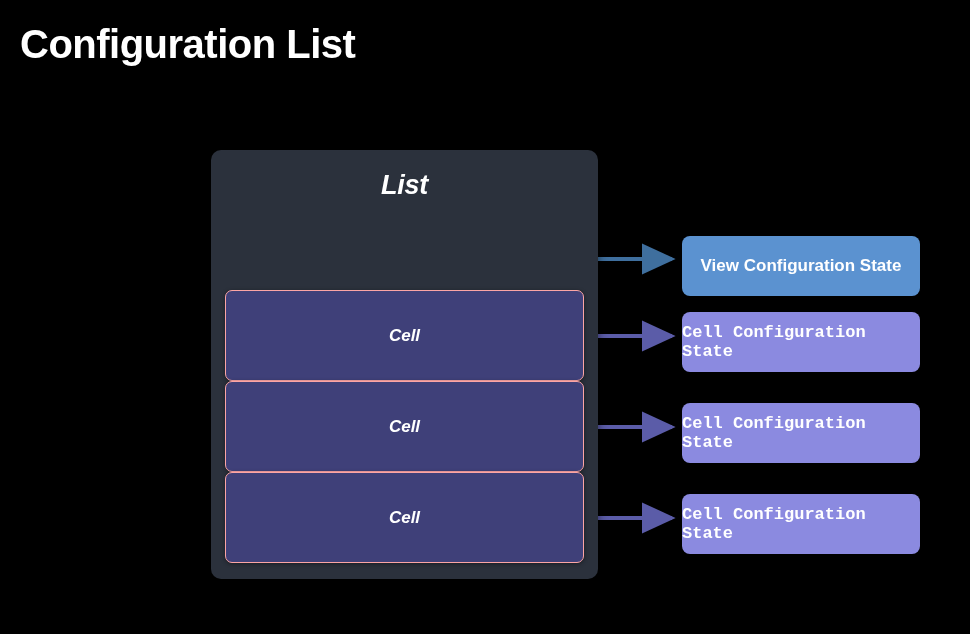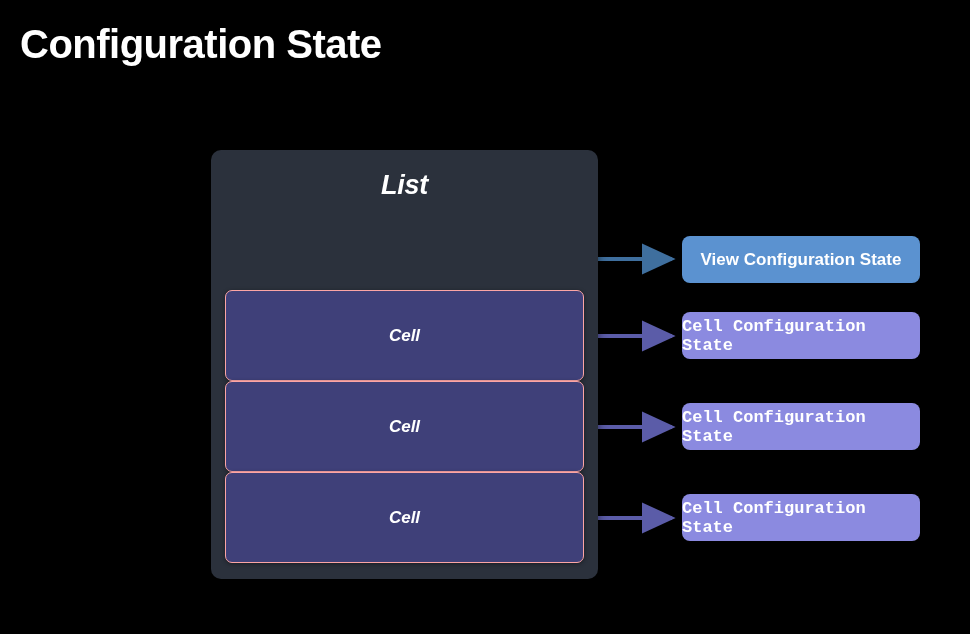--- a/index.html
+++ b/index.html
@@ -82,21 +82,21 @@
 
   .list-row.cell-row-0 { top: 140px; }
   .list-row.cell-row-1 { top: 231px; }
   .list-row.cell-row-2 { top: 322px; }
 
   
   .state-box {
     position: absolute;
     left: 682px;
     width: 238px;
-    height: 47px;
+    height: 60px;
     box-sizing: border-box;
     border-radius: 8px;
     display: flex;
     align-items: center;
     justify-content: center;
     font-size: 17px;
     font-weight: bold;
     color: #ffffff;
     box-shadow: 0 1px 5px rgba(0,0,0,0.45);
   }
@@ -115,21 +115,21 @@
     left: 0;
     top: 0;
     width: 970px;
     height: 634px;
     pointer-events: none;
   }
 </style>
 </head>
 <body>
 
-<div id="page-title">Configuration State</div>
+<div id="page-title">Configuration List</div>
 
 <svg id="arrow-layer" viewBox="0 0 970 634" xmlns="http://www.w3.org/2000/svg">
   <defs>
     <marker id="ah-blue" markerWidth="9" markerHeight="9" refX="7.5" refY="4.5" orient="auto" markerUnits="strokeWidth">
       <path d="M0,0.6 L8.4,4.5 L0,8.4 z" fill="#3f6f9e"></path>
     </marker>
     <marker id="ah-purple" markerWidth="9" markerHeight="9" refX="7.5" refY="4.5" orient="auto" markerUnits="strokeWidth">
       <path d="M0,0.6 L8.4,4.5 L0,8.4 z" fill="#5b5ca8"></path>
     </marker>
   </defs>

